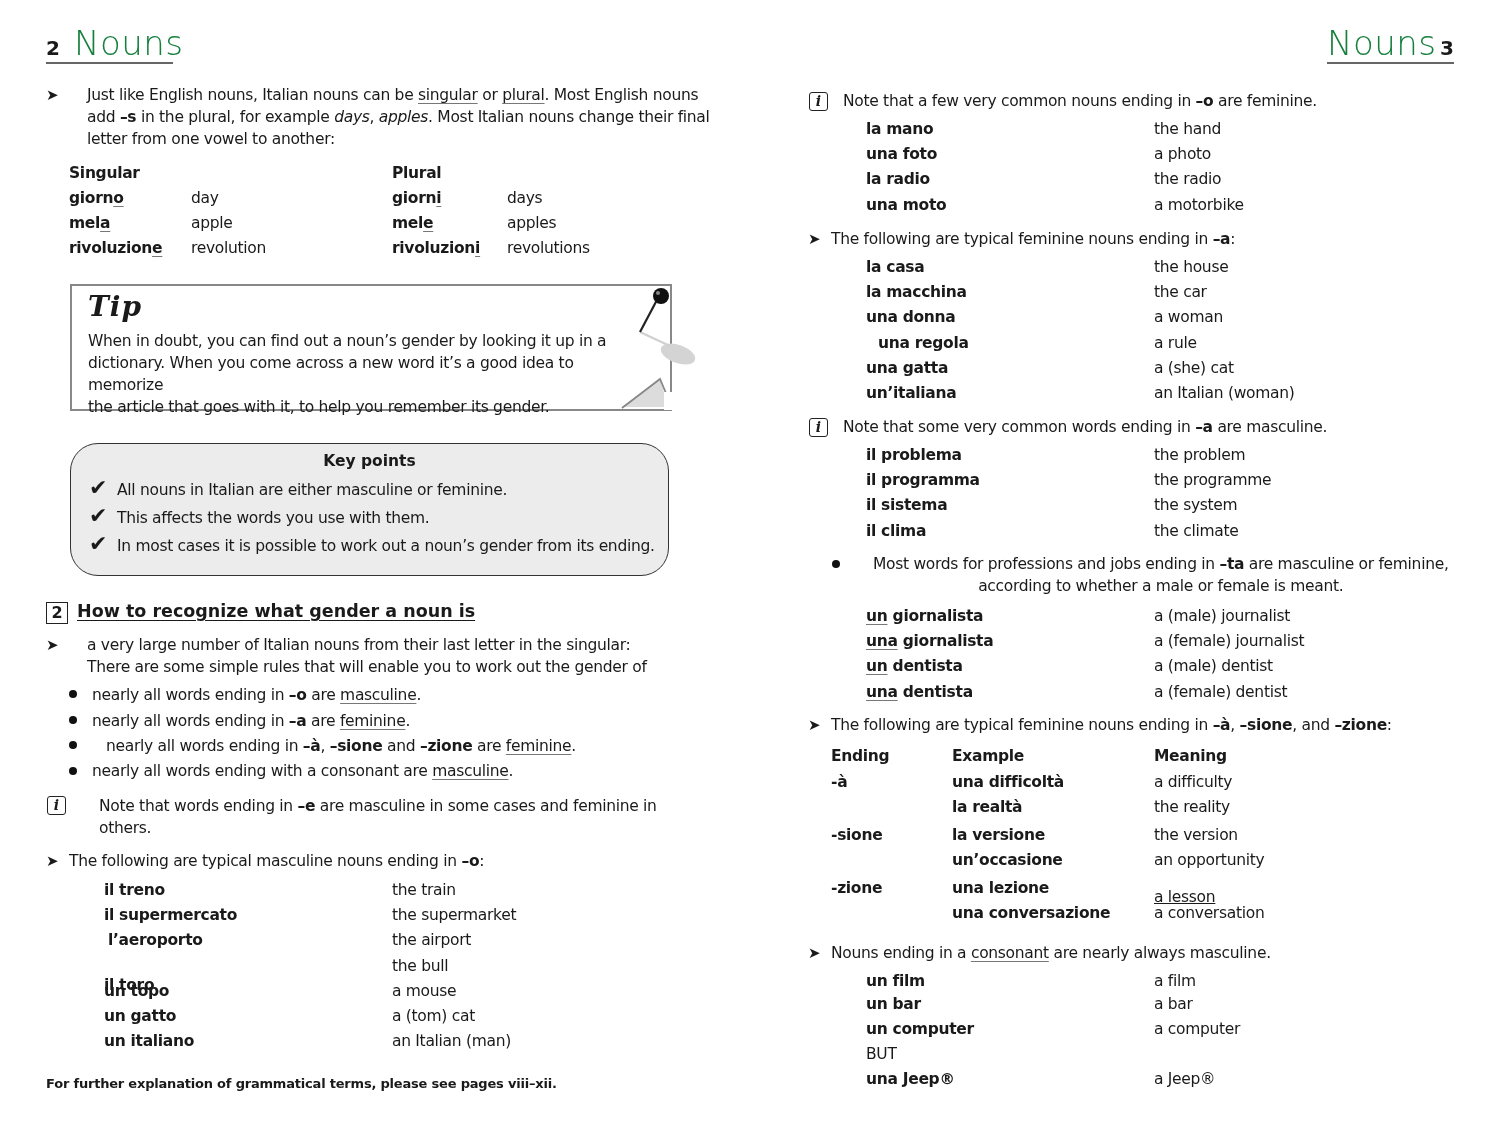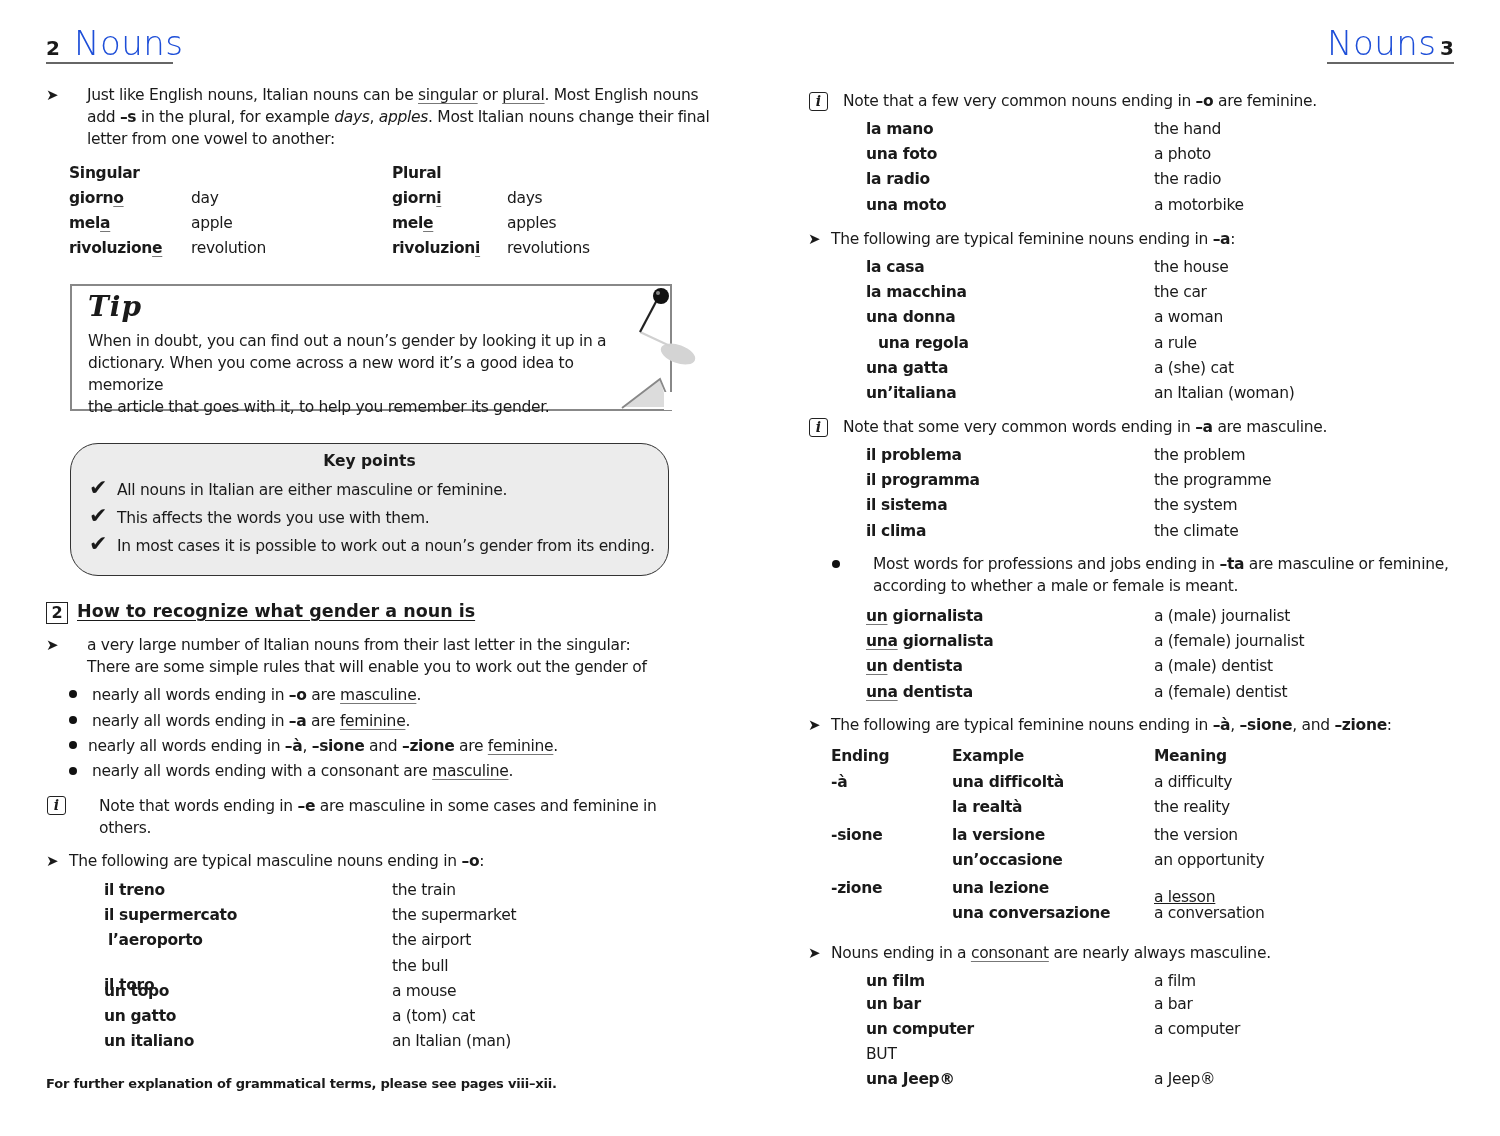--- a/index.html
+++ b/index.html
@@ -1,19 +1,19 @@
 <!DOCTYPE html>
 <html><head>
 <meta charset="utf-8">
 <style>
   html, body { margin:0; padding:0; background:#fff; }
   body { width:1500px; height:1136px; position:relative; overflow:hidden;
          font-family:"DejaVu Sans", sans-serif; color:#1a1a1a; }
   .abs { position:absolute; }
-  .page-title { font-size:34px; font-weight:300; letter-spacing:0.5px; color:#1d4ed8; line-height:1; white-space:nowrap; }
+  .page-title { font-size:34px; font-weight:300; letter-spacing:0.5px; color:#15803d; line-height:1; white-space:nowrap; }
   .page-num { font-size:20px; font-weight:bold; }
   .title-rule { position:absolute; height:2px; background:#666; }
   .txt { font-size:15.5px; line-height:22px; letter-spacing:-0.3px;margin-left:18px; }
   .row-txt { font-size:15.5px; line-height:22px; letter-spacing:-0.3px; white-space:nowrap; }
   .b { font-weight:bold; }
   .u { text-decoration:underline; text-decoration-color:#777; text-underline-offset:3px; }
   .arrow { position:absolute; font-size:15px; }
   .bullet { position:absolute; width:8px; height:8px; border-radius:50%; background:#111; }
   .info-icon { position:absolute; width:17px; height:17px; border:1.6px solid #222; border-radius:3px;
                font-family:"DejaVu Serif", serif; font-style:italic; font-weight:bold; font-size:14px;
@@ -102,21 +102,21 @@
 
   <span class="bullet" style="left:69px;top:690px;"></span>
   <div class="abs row-txt" style="left:92px;top:684px;">
     <span>nearly all words ending in </span><span class="b">–o</span><span> are </span><span class="u">masculine</span><span>.</span>
   </div>
   <span class="bullet" style="left:69px;top:716px;"></span>
   <div class="abs row-txt" style="left:92px;top:710px;">
     <span>nearly all words ending in </span><span class="b">–a</span><span> are </span><span class="u">feminine</span><span>.</span>
   </div>
   <span class="bullet" style="left:69px;top:741px;"></span>
-  <div class="abs row-txt" style="left:88px;top:735px;text-align:right;">
+  <div class="abs row-txt" style="left:106px;top:735px;text-align:right;">
     <span>nearly all words ending in </span><span class="b">–à</span><span>, </span><span class="b">–sione</span><span> and </span><span class="b">–zione</span><span> are </span><span class="u">feminine</span><span>.</span>
   </div>
   <span class="bullet" style="left:69px;top:767px;"></span>
   <div class="abs row-txt" style="left:92px;top:760px;">
     <span>nearly all words ending with a consonant are </span><span class="u">masculine</span><span>.</span>
   </div>
 
   <span class="info-icon" style="left:47px;top:796px;">i</span>
   <div class="abs txt" style="left:81px;top:795px;">
     <div><span>Note that words ending in </span><span class="b">–e</span><span> are masculine in some cases and feminine in</span></div>
@@ -195,21 +195,21 @@
       <div class="abs row-txt" style="left:1154px;top:444px;">the problem</div>
       <div class="abs row-txt b" style="left:866px;top:469.2px;">il programma</div>
       <div class="abs row-txt" style="left:1154px;top:469.2px;">the programme</div>
       <div class="abs row-txt b" style="left:866px;top:494.4px;">il sistema</div>
       <div class="abs row-txt" style="left:1154px;top:494.4px;">the system</div>
       <div class="abs row-txt b" style="left:866px;top:519.6px;">il clima</div>
       <div class="abs row-txt" style="left:1154px;top:519.6px;">the climate</div>
     </div>
 
   <span class="bullet" style="left:832px;top:560px;"></span>
-  <div class="abs txt" style="left:855px;top:553px;">
+  <div class="abs txt" style="left:855px;top:553px;text-align:center;">
     <div style="white-space:nowrap;"><span>Most words for professions and jobs ending in </span><span class="b">–ta</span><span> are masculine or feminine,</span></div>
     <div>according to whether a male or female is meant.</div>
   </div>
   <div id="prof-list">
       <div class="abs row-txt b" style="left:866px;top:605px;"><span class="u">un</span><span> giornalista</span></div>
       <div class="abs row-txt" style="left:1154px;top:605px;">a (male) journalist</div>
       <div class="abs row-txt b" style="left:866px;top:630.2px;"><span class="u">una</span><span> giornalista</span></div>
       <div class="abs row-txt" style="left:1154px;top:630.2px;">a (female) journalist</div>
       <div class="abs row-txt b" style="left:866px;top:655.4px;"><span class="u">un</span><span> dentista</span></div>
       <div class="abs row-txt" style="left:1154px;top:655.4px;">a (male) dentist</div>

